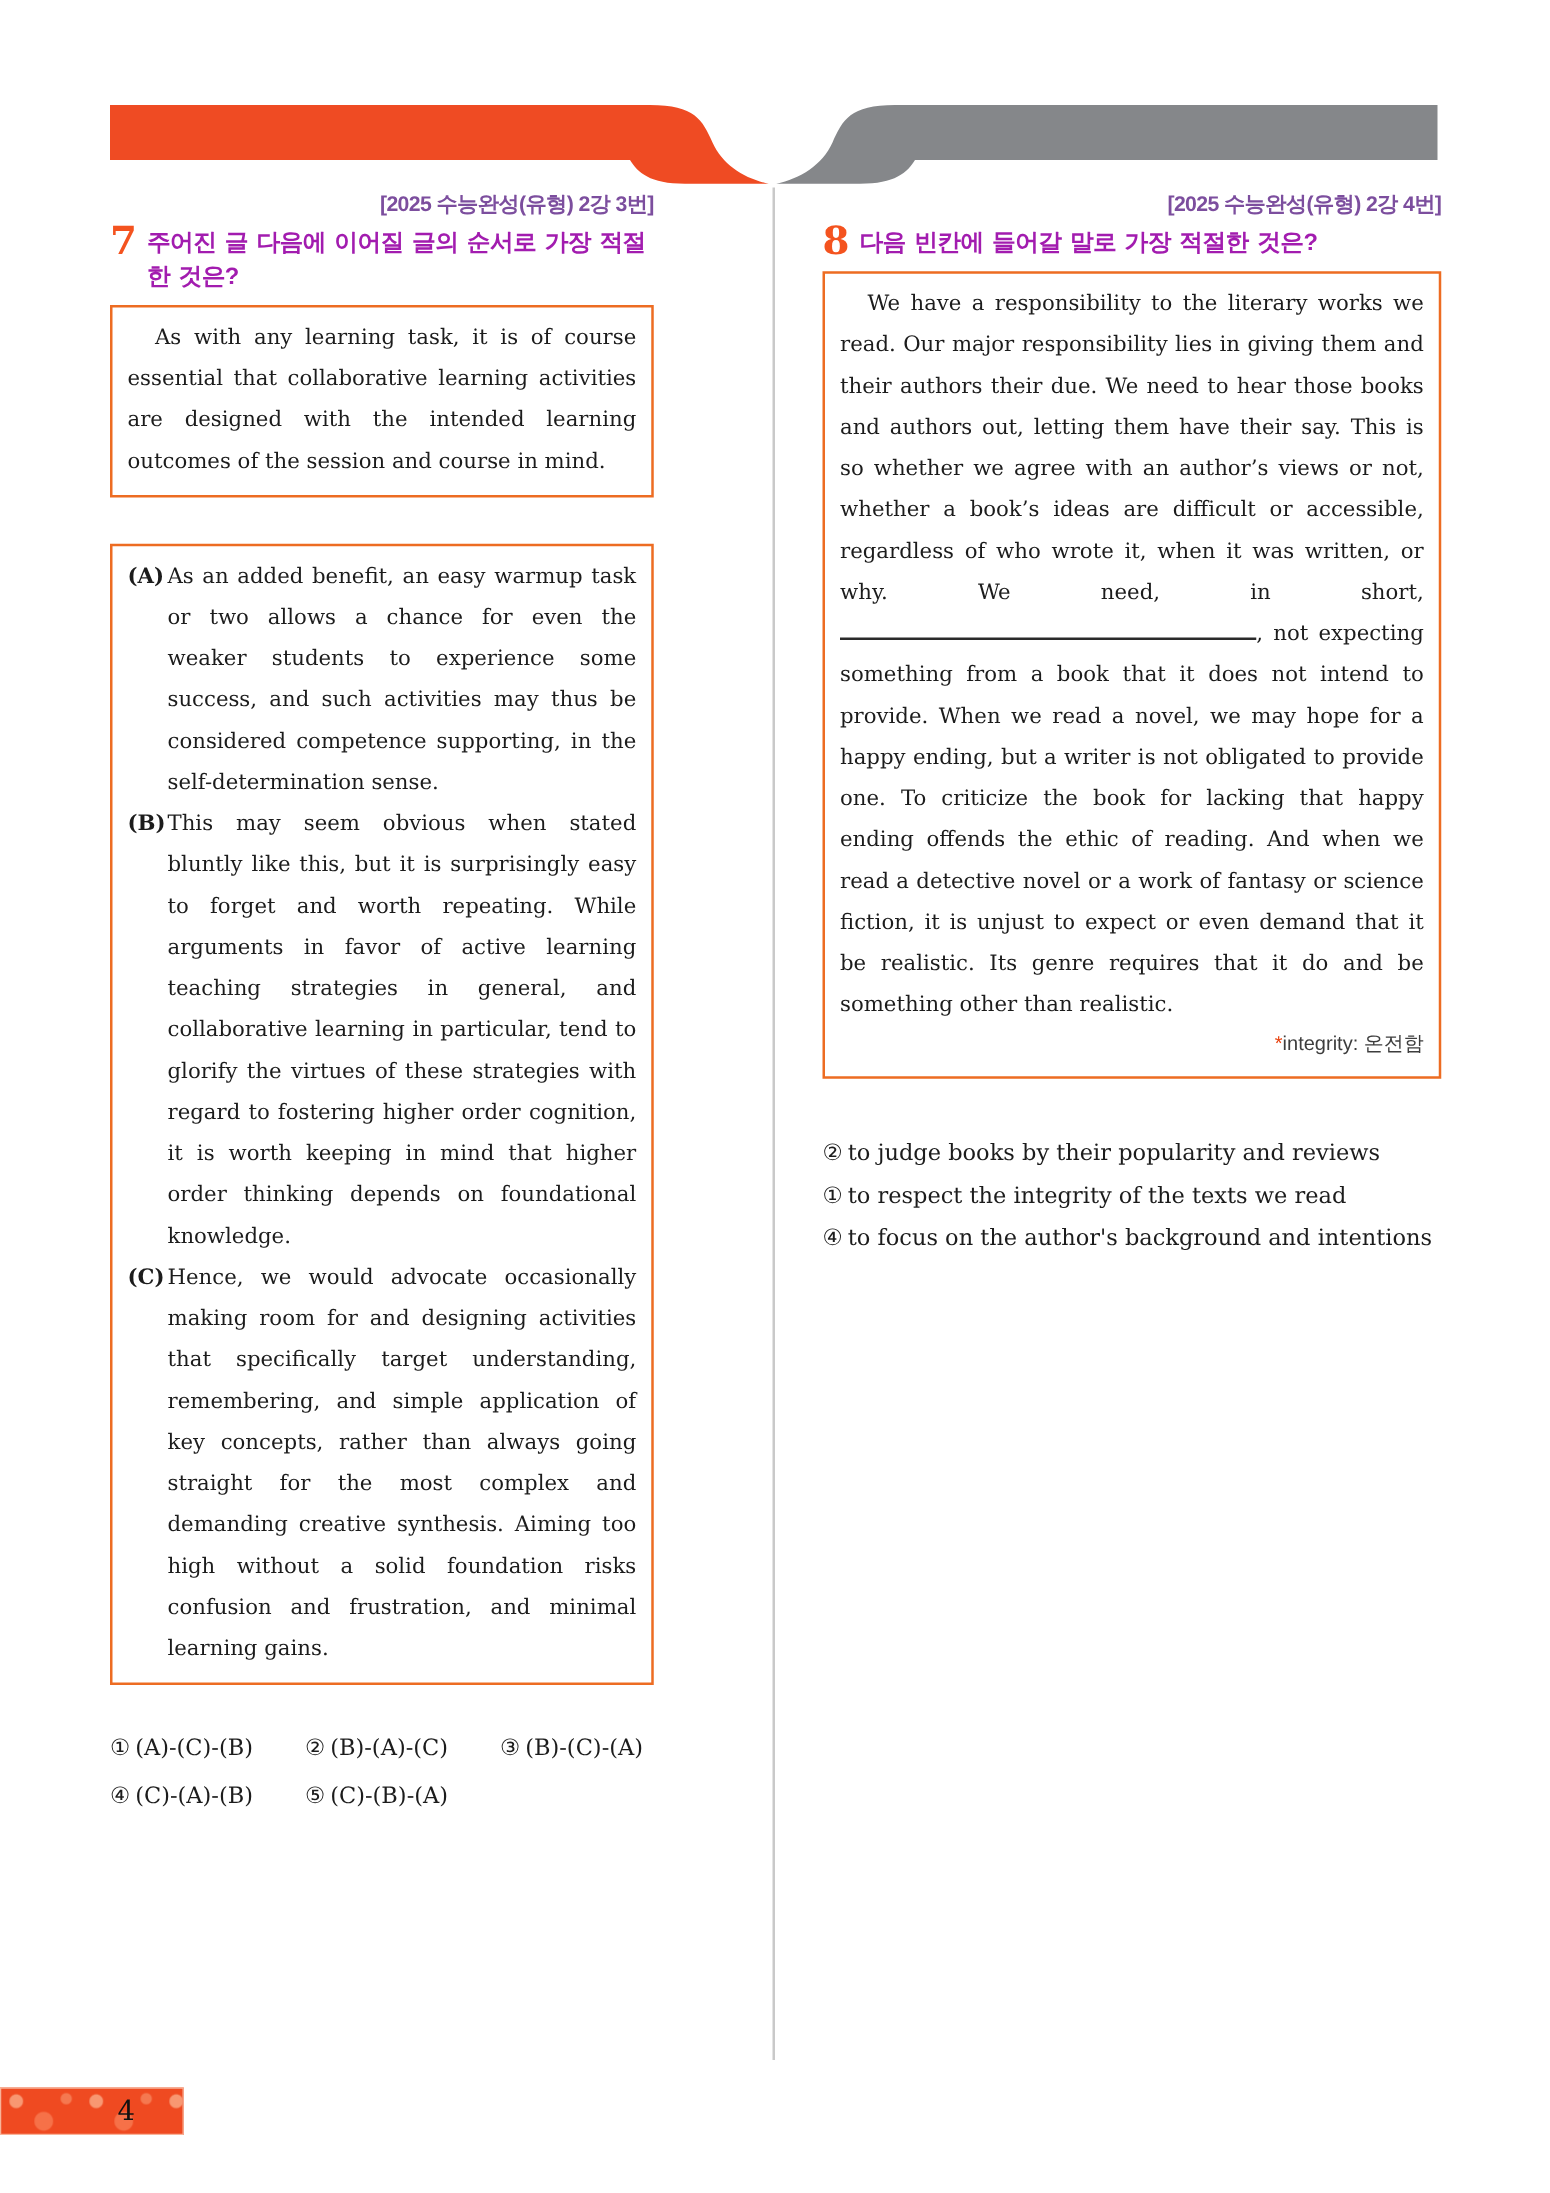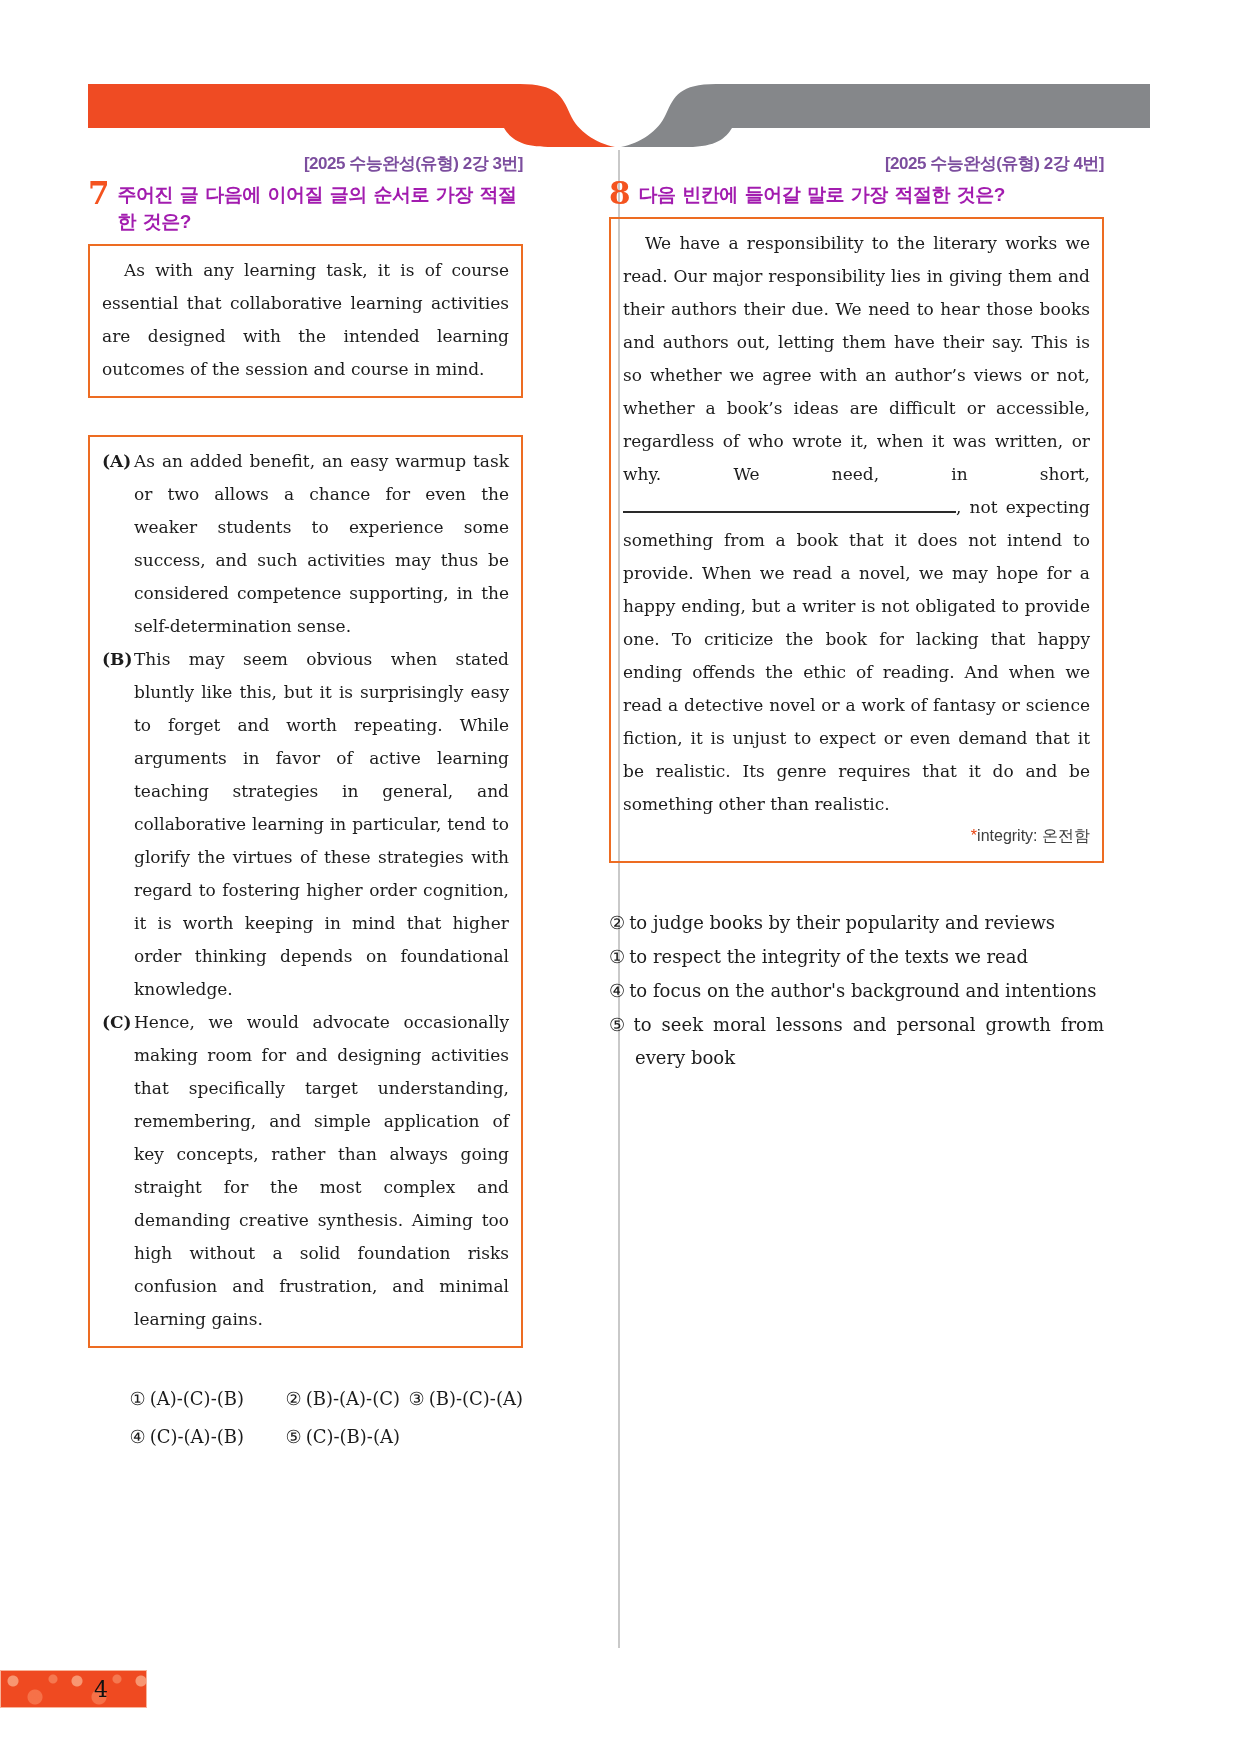--- a/index.html
+++ b/index.html
@@ -11,21 +11,21 @@
     color: #1c1c1c;
     overflow: hidden;
   }
   .header-svg { position: absolute; top: 0; left: 0; }
   .col-divider {
     position: absolute; left: 618px; top: 150px;
     width: 2px; height: 1498px; background: #c9c9c9;
   }
   .column { position: absolute; top: 152px; }
   .column.left  { left: 88px;  width: 435px; }
-  .column.right { left: 609px; width: 495px; }
+  .column.right { left: 658px; width: 495px; }
 
   .ref {
     text-align: right;
     font-family: "Liberation Sans", sans-serif;
     font-weight: bold; font-size: 17px; line-height: 24px;
     color: #7c4e9e; letter-spacing: -0.5px;
   }
   .q-line { display: flex; align-items: flex-start; margin-top: 2px; margin-bottom: 9px; }
   .q-num {
     font-family: "DejaVu Serif", serif;
@@ -58,21 +58,21 @@
   }
   .ast { color: #e8410e; }
   .blank {
     display: inline-block; width: 333px; height: 14px;
     border-bottom: 2px solid #2a2a2a;
   }
   .options7 {
     margin-top: 34px;
     display: grid; grid-template-columns: 156px 156px 1fr;
     row-gap: 4px;
-    font-size: 18px; line-height: 34px; text-align: right;
+    font-size: 18px; line-height: 34px;
   }
   .options8 { margin-top: 43px; font-size: 18px; line-height: 33px; }
   .opt8 { padding-left: 26px; text-indent: -26px; text-align: justify; margin-bottom: 1px; }
   .opt-num { margin-right: 4px; }
   .page-band {
     position: absolute; left: 0; top: 1670px;
     width: 147px; height: 38px;
     background-color: #ef4a21;
     background-image:
       radial-gradient(circle at 12px 10px, rgba(255,214,180,0.55) 5px, rgba(255,214,180,0) 6px),
@@ -146,19 +146,18 @@
       <span class="blank"></span><span>, not expecting something from a book that it does not intend to provide. When we read a novel, we may hope for a happy ending, but a writer is not obligated to provide one. To criticize the book for lacking that happy ending offends the ethic of reading. And when we read a detective novel or a work of fantasy or science fiction, it is unjust to expect or even demand that it be realistic. Its genre requires that it do and be something other than realistic.</span></p>
     <div class="footnote">
       <span class="ast">*</span><span>integrity: 온전함</span>
     </div>
   </div>
 
   <div class="options8">
     <div class="opt8"><span class="opt-num">②</span><span>to judge books by their popularity and reviews</span></div>
     <div class="opt8"><span class="opt-num">①</span><span>to respect the integrity of the texts we read</span></div>
     <div class="opt8"><span class="opt-num">④</span><span>to focus on the author's background and intentions</span></div>
-    <div class="opt8"><span class="opt-num">⑤</span><span>to seek moral lessons and personal growth from every book</span></div>
   </div>
 </div>
 
 <div class="page-band">
   <span class="page-num">4</span>
 </div>
 
 </body></html>

